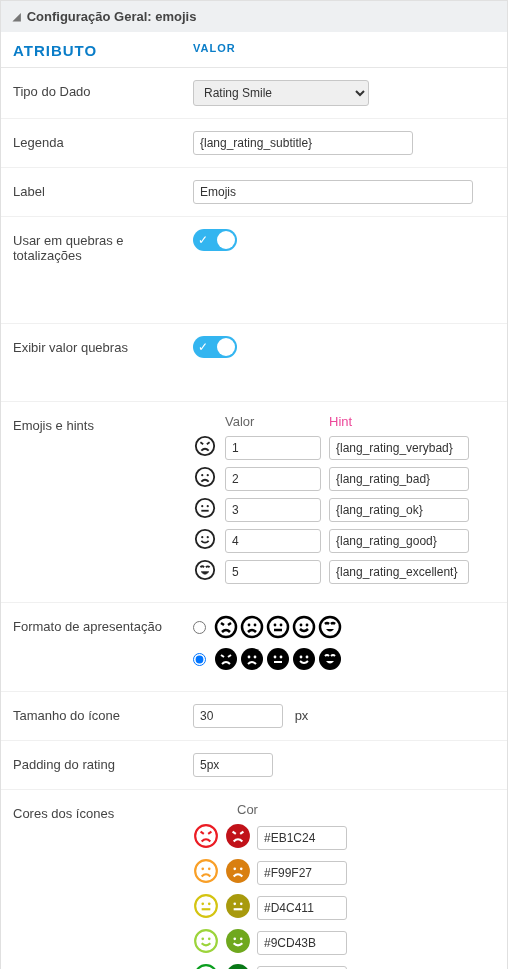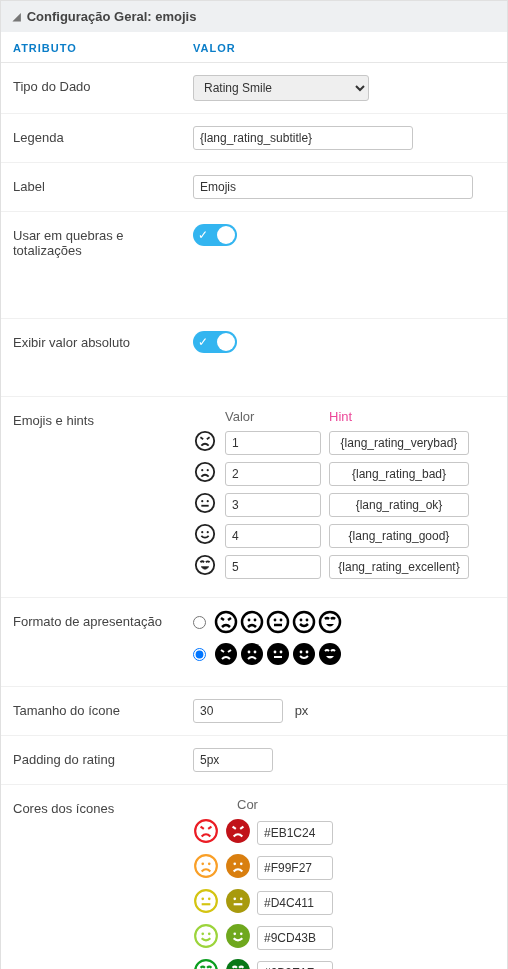--- a/index.html
+++ b/index.html
@@ -1,44 +1,44 @@
 <!DOCTYPE html>
 <html><head>
   <meta charset="utf-8">
   <style>
     * { box-sizing: border-box; margin: 0; padding: 0; }
     body { font-family: Arial, sans-serif; font-size: 13px; color: #444; background: #fff; width: 508px; }
     .panel { border: 1px solid #e0e0e0; }
     .panel-header { background: #eef0f2; padding: 8px 12px; font-weight: bold; display: flex; align-items: center; gap: 6px; }
     .panel-header .tri { font-size: 10px; color: #777; }
     .columns-header { display: flex; padding: 10px 12px 8px; border-bottom: 1px solid #e6e6e6; }
-    .columns-header .col-label { width: 180px; color: #0a7dc8; font-size: 11px; letter-spacing: 1px; font-weight: bold; }
+    .columns-header .col-label { width: 180px; color: #0a7dc8; font-size: 15px; letter-spacing: 1px; font-weight: bold; }
     .columns-header .col-value { color: #0a7dc8; font-size: 11px; letter-spacing: 1px; font-weight: bold; }
     .row { display: flex; align-items: flex-start; padding: 12px; border-bottom: 1px solid #f0f0f0; }
     .row .lbl { width: 180px; padding-top: 4px; padding-right: 0; }
     .row .val { flex: 1; }
     select, input[type=text] { border: 1px solid #c7c7c7; border-radius: 3px; padding: 4px 6px; font-size: 12px; font-family: inherit; color: #333; }
     .sel-wide { width: 176px; }
     .inp-wide { width: 280px; }
     .inp-mid { width: 220px; }
     .inp-small { width: 80px; }
     .inp-small2 { width: 90px; }
     .toggle { width: 44px; height: 22px; background: #33b5f0; border-radius: 11px; position: relative; cursor: pointer; display: inline-block; }
     .toggle .check { position: absolute; left: 5px; top: 50%; transform: translateY(-50%); color: #fff; font-size: 12px; }
     .toggle .knob { position: absolute; right: 2px; top: 2px; width: 18px; height: 18px; border-radius: 50%; background: #fff; }
     .hints-header { display: flex; gap: 8px; margin-bottom: 6px; margin-left: 32px; }
     .hints-header .h1 { width: 96px; color: #666; }
     .hints-header .h2 { color: #ec4899; }
     .hints-row { display: flex; align-items: center; gap: 8px; margin-bottom: 6px; }
     .hints-row .face { width: 24px; text-align: center; }
     .hints-row .vinp { width: 96px; }
-    .hints-row .hinp { width: 140px; text-align: center; }
+    .hints-row .hinp { width: 140px; }
     .colors-header { margin-left: 44px; margin-bottom: 6px; color: #666; }
     .color-row { display: flex; align-items: center; gap: 6px; margin-bottom: 6px; }
-    .color-row .cinp { width: 76px; }
+    .color-row .cinp { width: 90px; }
     .fmt-row { display: flex; align-items: center; gap: 8px; margin-bottom: 8px; }
     .fmt-row .faces { display: flex; gap: 2px; }
     .px-label { margin-left: 8px; }
     input[type=radio] { cursor: pointer; }
     .row:last-child { border-bottom: none; }
   </style>
 </head>
 <body>
 
 <div class="panel">
@@ -79,21 +79,21 @@
     <div class="lbl">Usar em quebras e totalizações</div>
     <div class="val">
       <div class="toggle">
         <span class="check">✓</span>
         <span class="knob"></span>
       </div>
     </div>
   </div>
 
   <div class="row" style="padding-bottom:40px;">
-    <div class="lbl">Exibir valor absoluto</div>
+    <div class="lbl">Exibir valor quebras</div>
     <div class="val">
       <div class="toggle">
         <span class="check">✓</span>
         <span class="knob"></span>
       </div>
     </div>
   </div>
 
   <div class="row">
     <div class="lbl">Emojis e hints</div>

